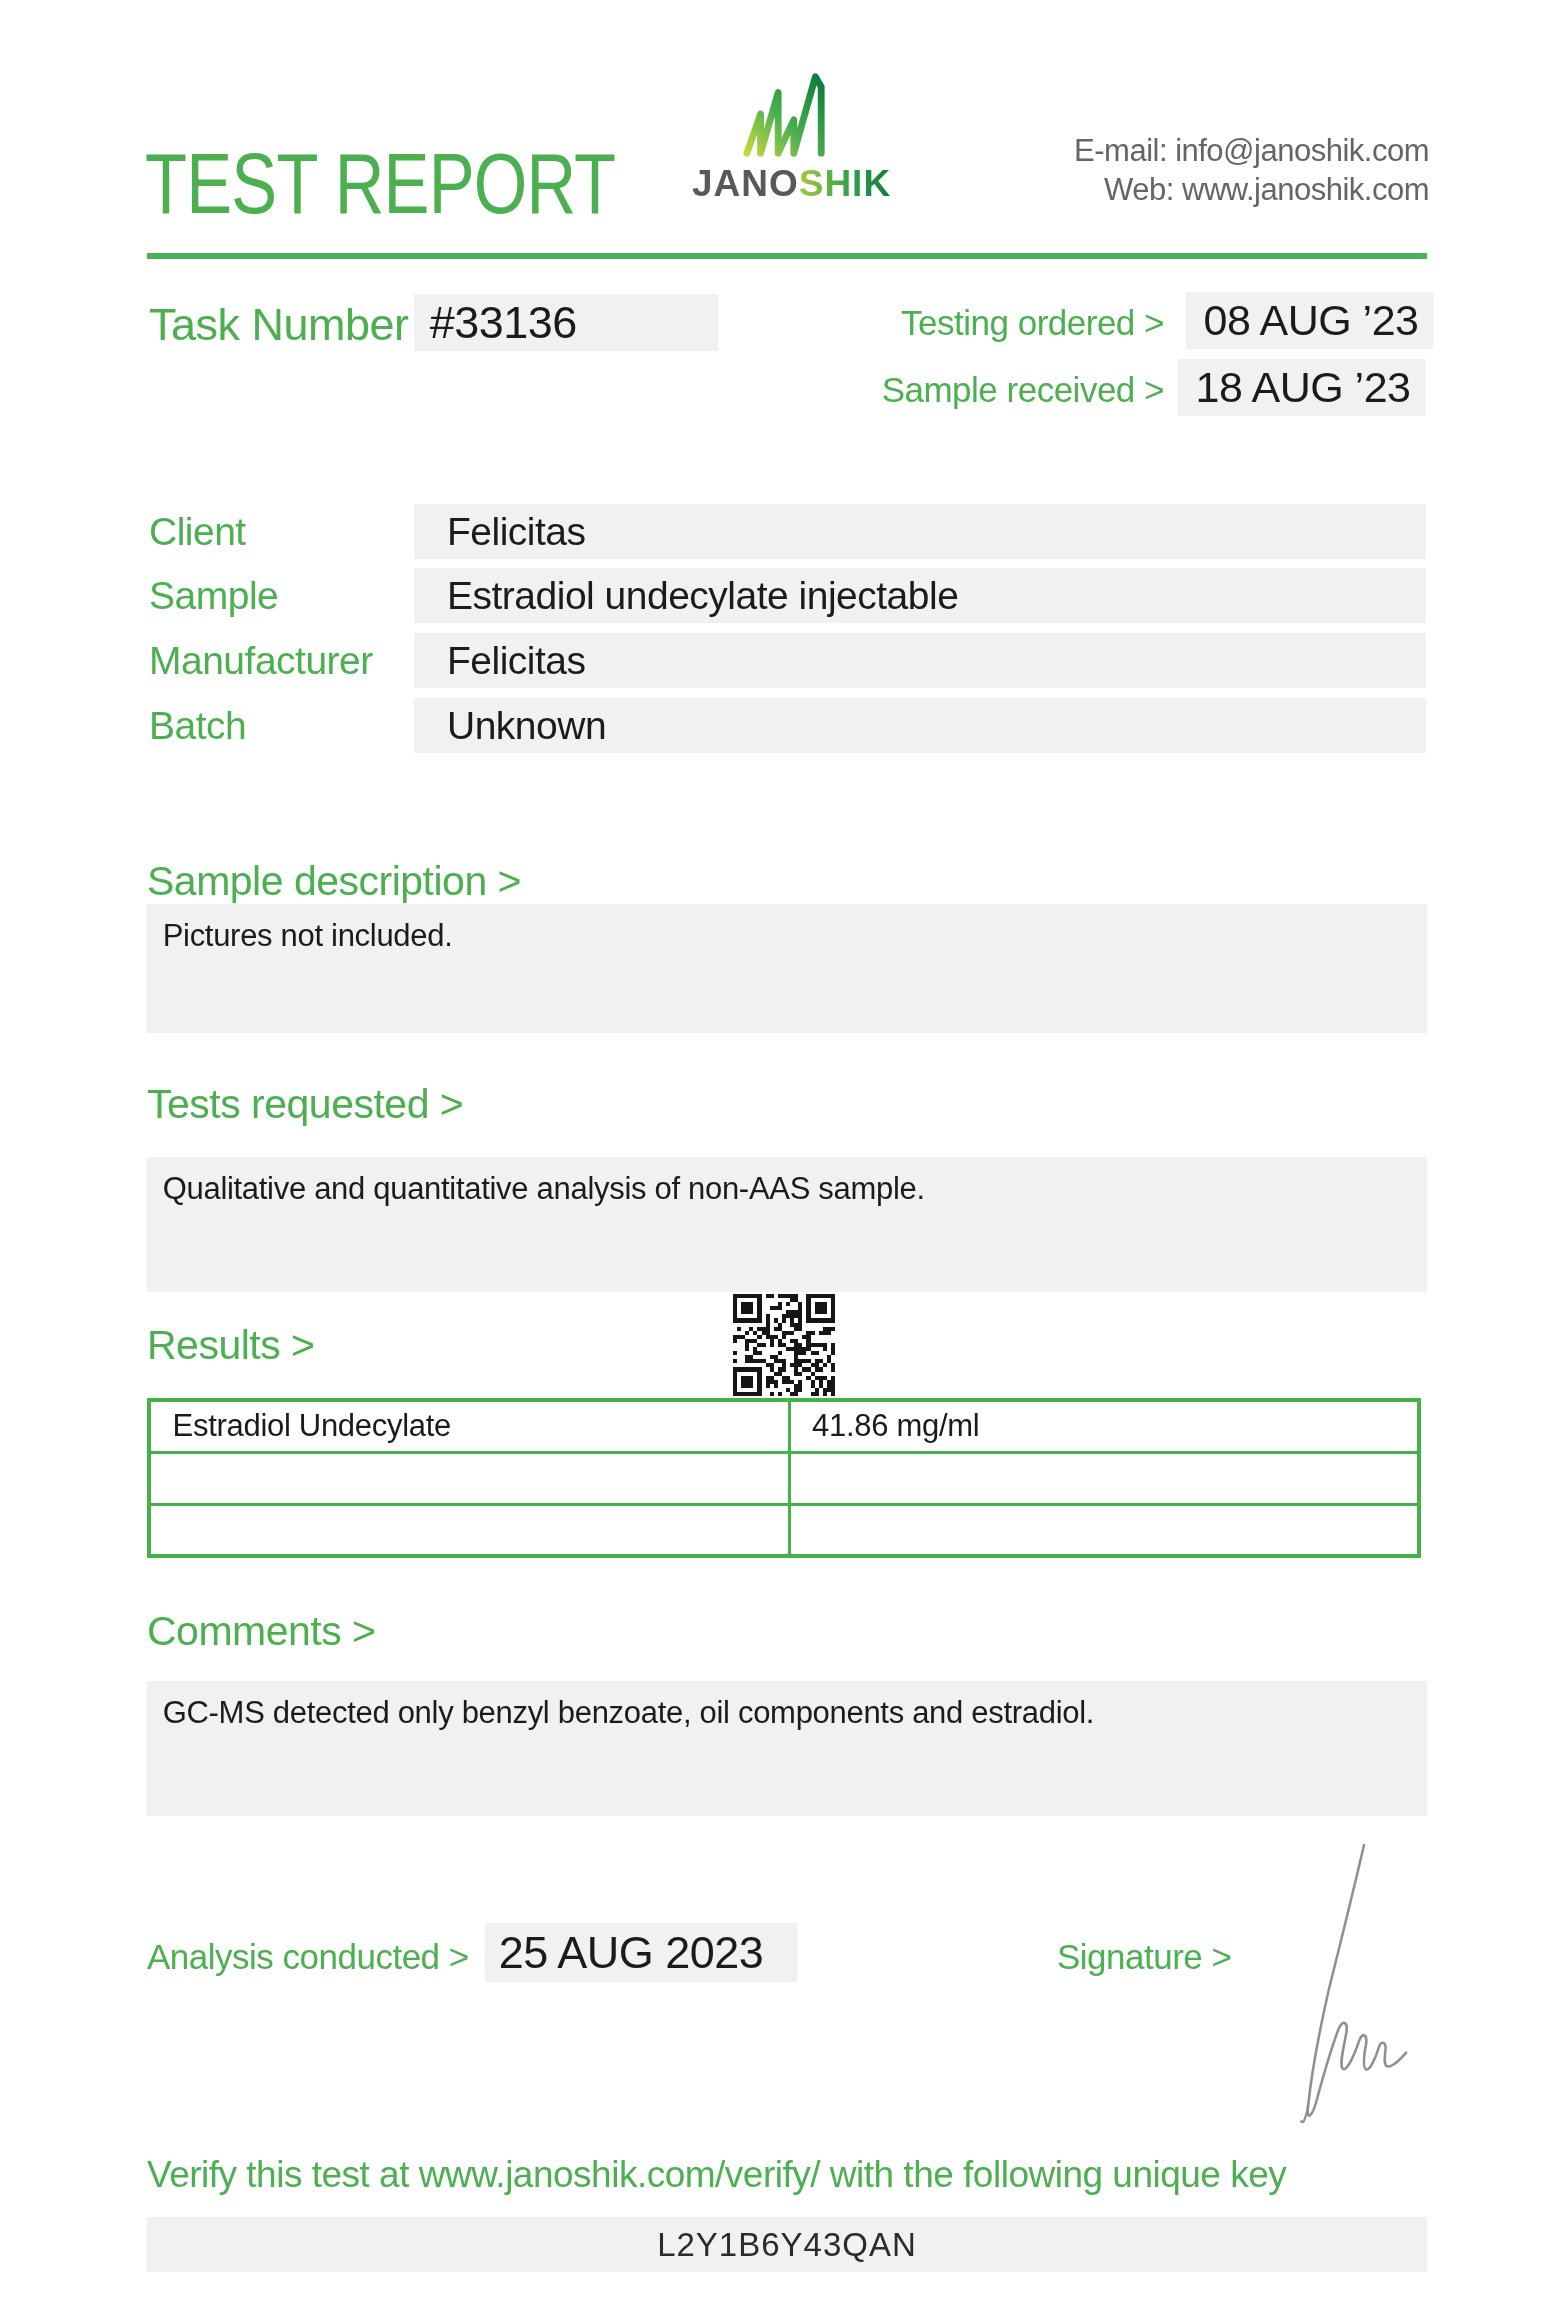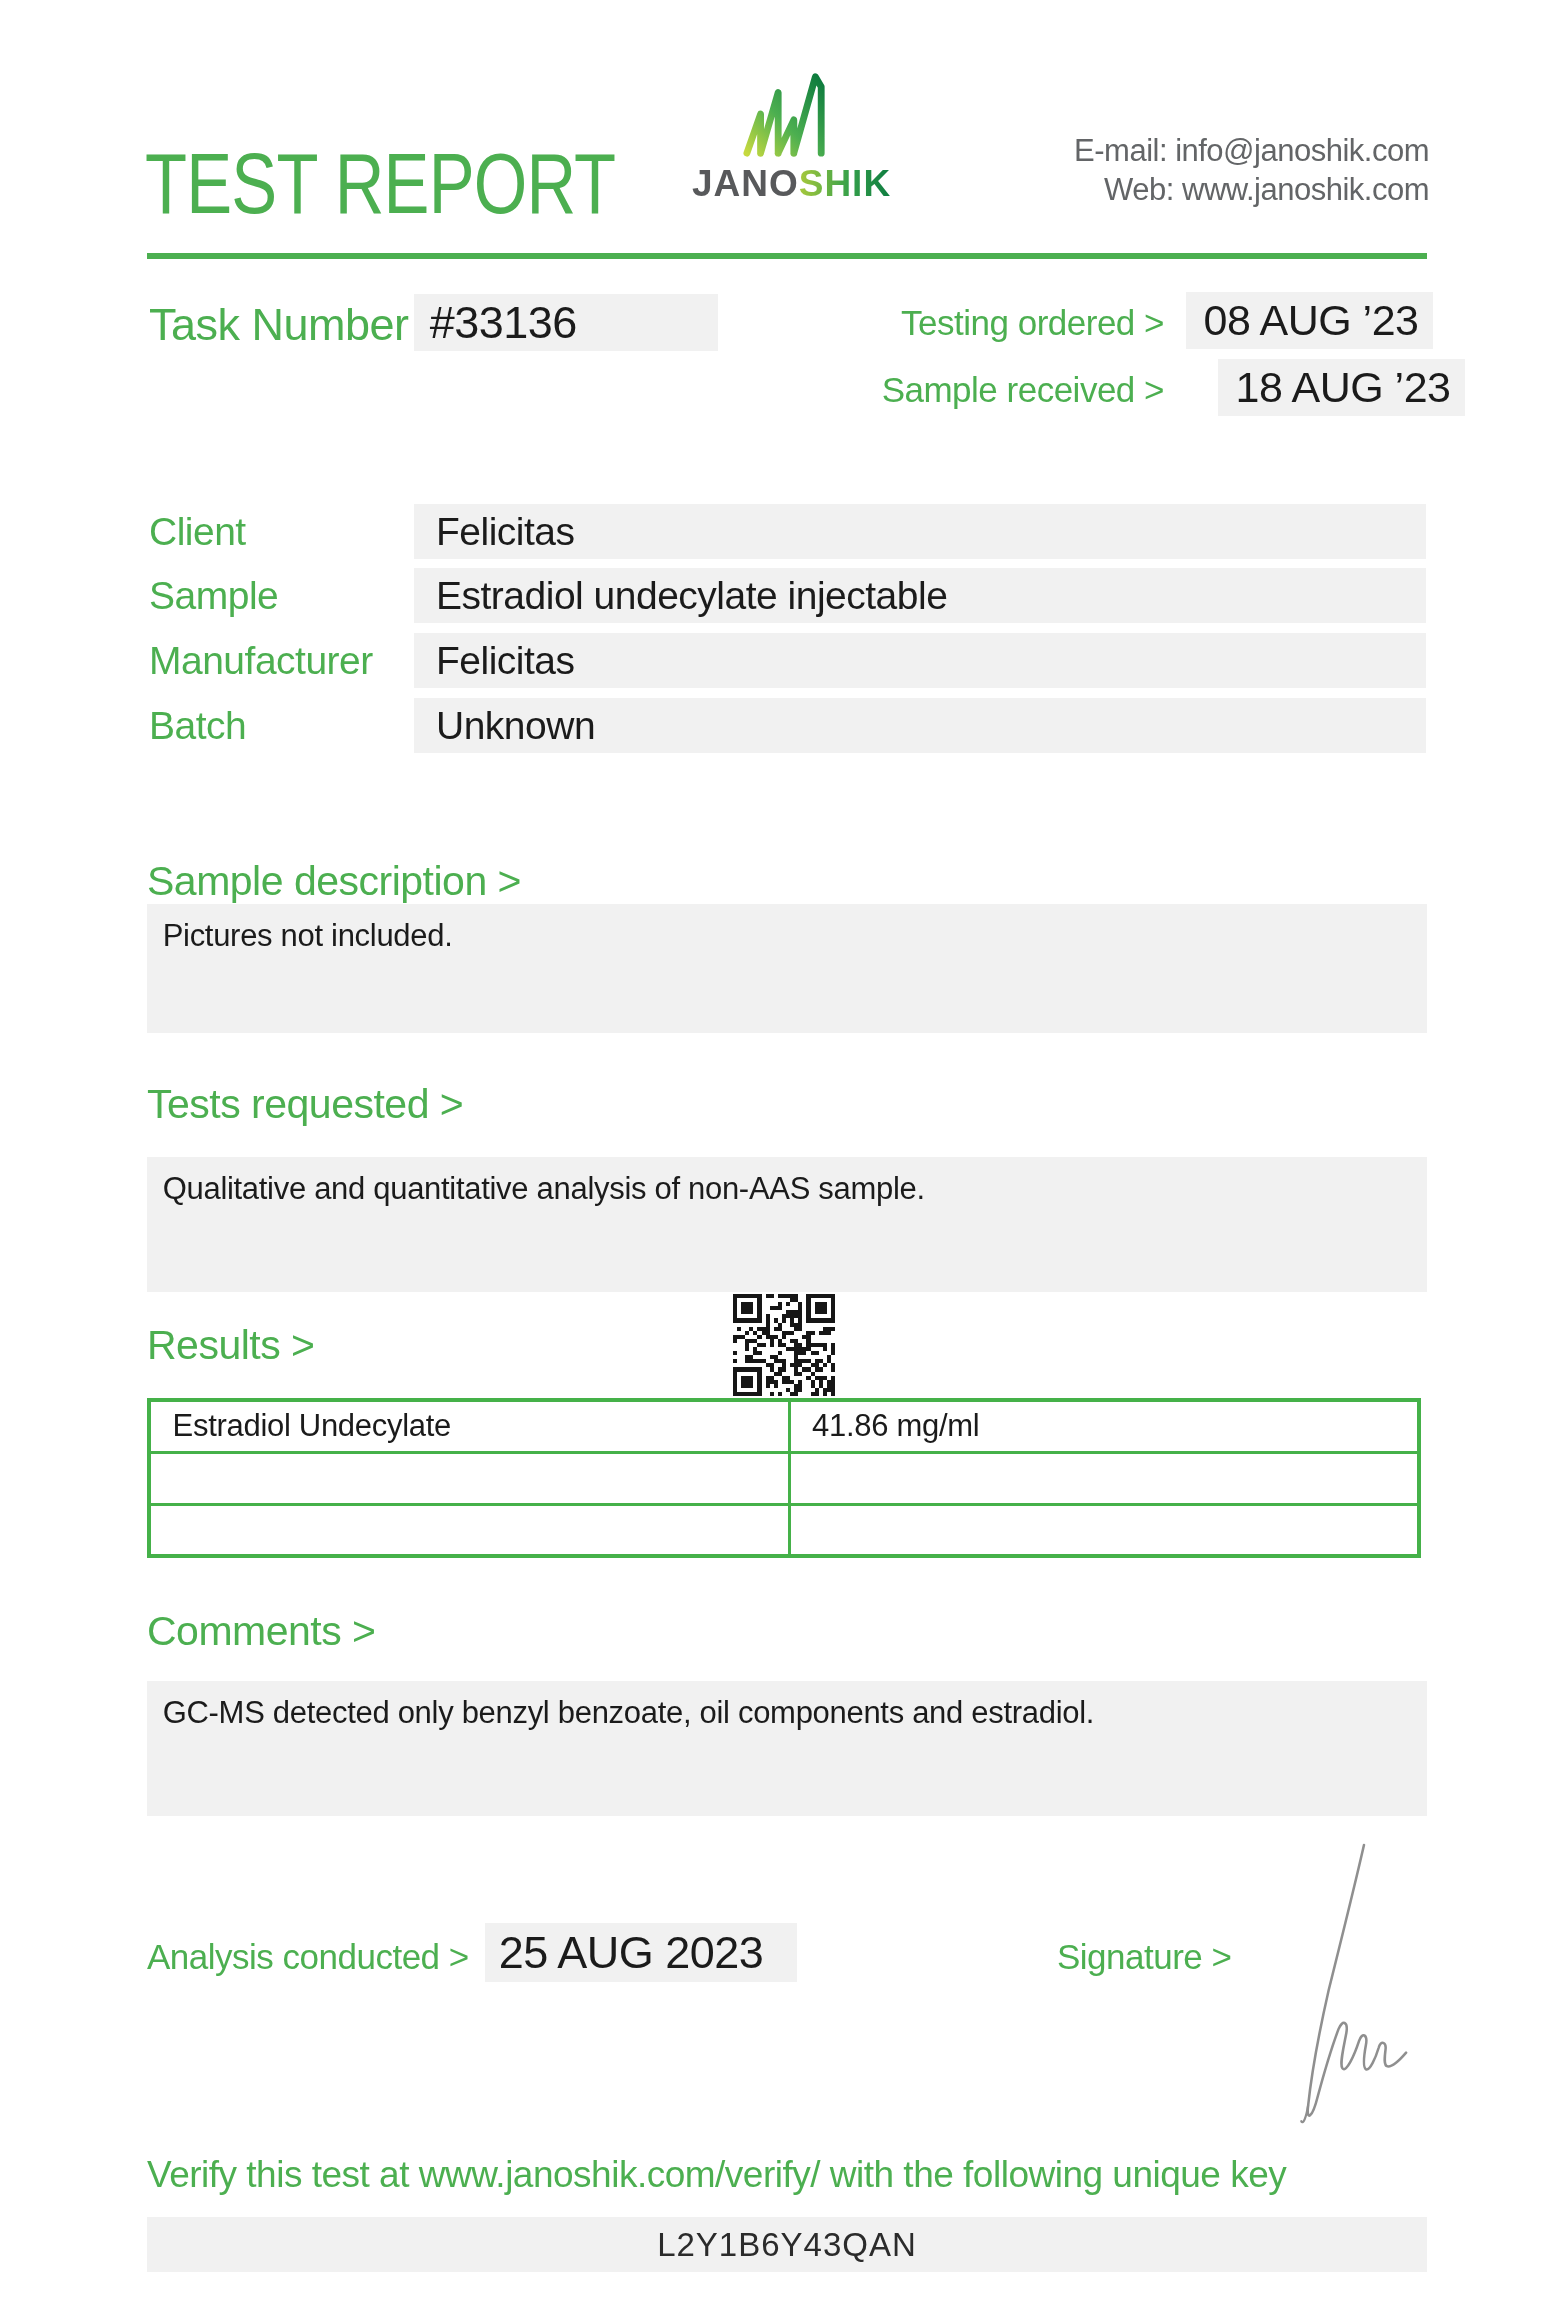--- a/index.html
+++ b/index.html
@@ -34,27 +34,27 @@
            color:var(--contact-gray);letter-spacing:-0.5px;}
   .rule{left:147px;top:253px;width:1280px;height:5.9px;background:var(--accent-green);}
 
   
   .task-label{left:149px;top:296px;font-size:45px;line-height:57px;letter-spacing:-0.5px;}
   .task-box{left:414px;top:294px;width:304px;height:57px;}
   .task-box span{display:block;font-size:45px;line-height:57px;padding-left:15.7px;letter-spacing:-0.5px;}
   .date-label{width:323px;text-align:right;font-size:35px;line-height:57px;letter-spacing:-0.5px;}
   .dl1{left:841px;top:294px;} .dl2{left:841px;top:361px;}
   .date-box{width:247px;height:57px;}
-  .db1{left:1178px;top:292px;margin-left:8px;} .db2{left:1178px;top:359px;margin-left:40px;}
+  .db1{left:1178px;top:292px;margin-left:8px;} .db2{left:1178px;top:359px;}
   .date-box span{display:block;font-size:43px;line-height:57px;padding-left:17.6px;letter-spacing:-0.5px;}
 
   
   .detail-label{left:149px;font-size:39px;line-height:55px;letter-spacing:-0.5px;}
   .detail-box{left:414px;width:1012px;height:55px;}
-  .detail-box span{display:block;font-size:39px;line-height:55px;padding-left:22px;letter-spacing:-0.5px;}
+  .detail-box span{display:block;font-size:39px;line-height:55px;padding-left:33px;letter-spacing:-0.5px;}
 
   
   .heading{left:147px;font-size:41px;line-height:45px;letter-spacing:-0.5px;}
   .bodybox{left:147px;width:1280px;}
   .bodybox p{font-size:31px;line-height:39px;padding:11.8px 15.7px;letter-spacing:-0.3px;}
 
   
   .rtable{left:147px;top:1398px;width:1274px;border:4.9px solid var(--table-border);
           border-collapse:collapse;table-layout:fixed;}
   .rtable td{border:3.9px solid var(--table-border);height:52px;font-size:31px;

